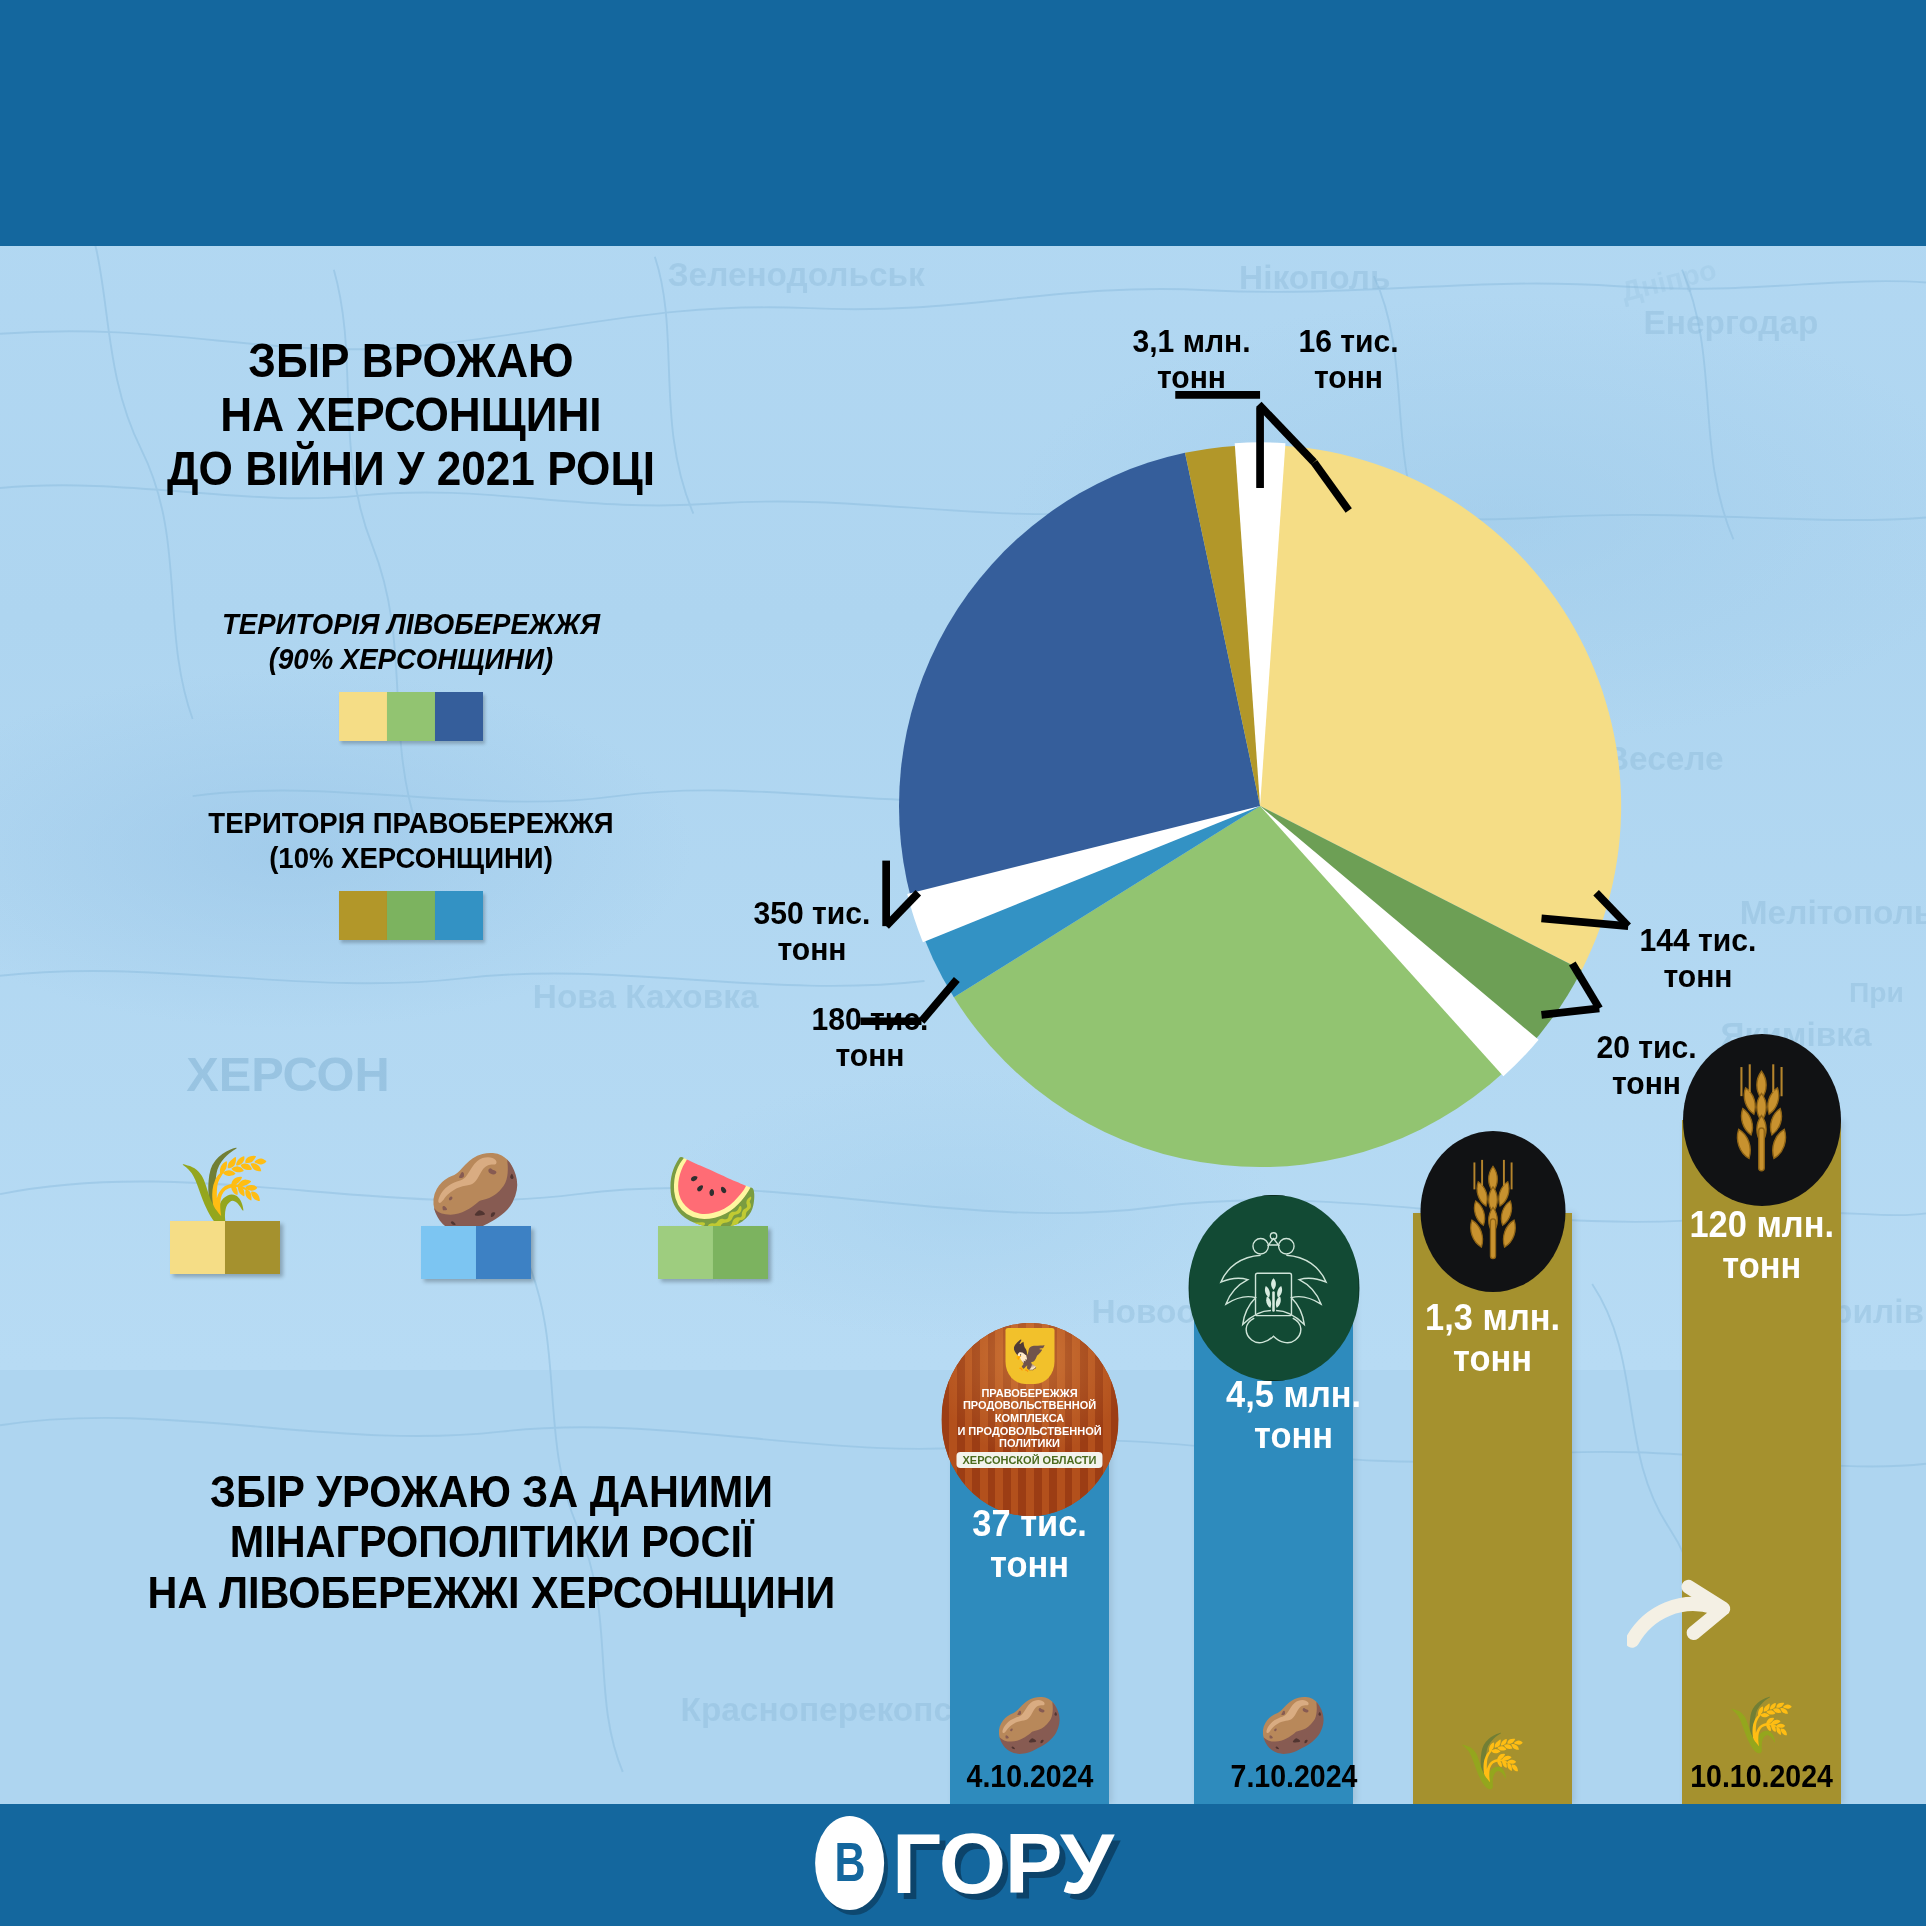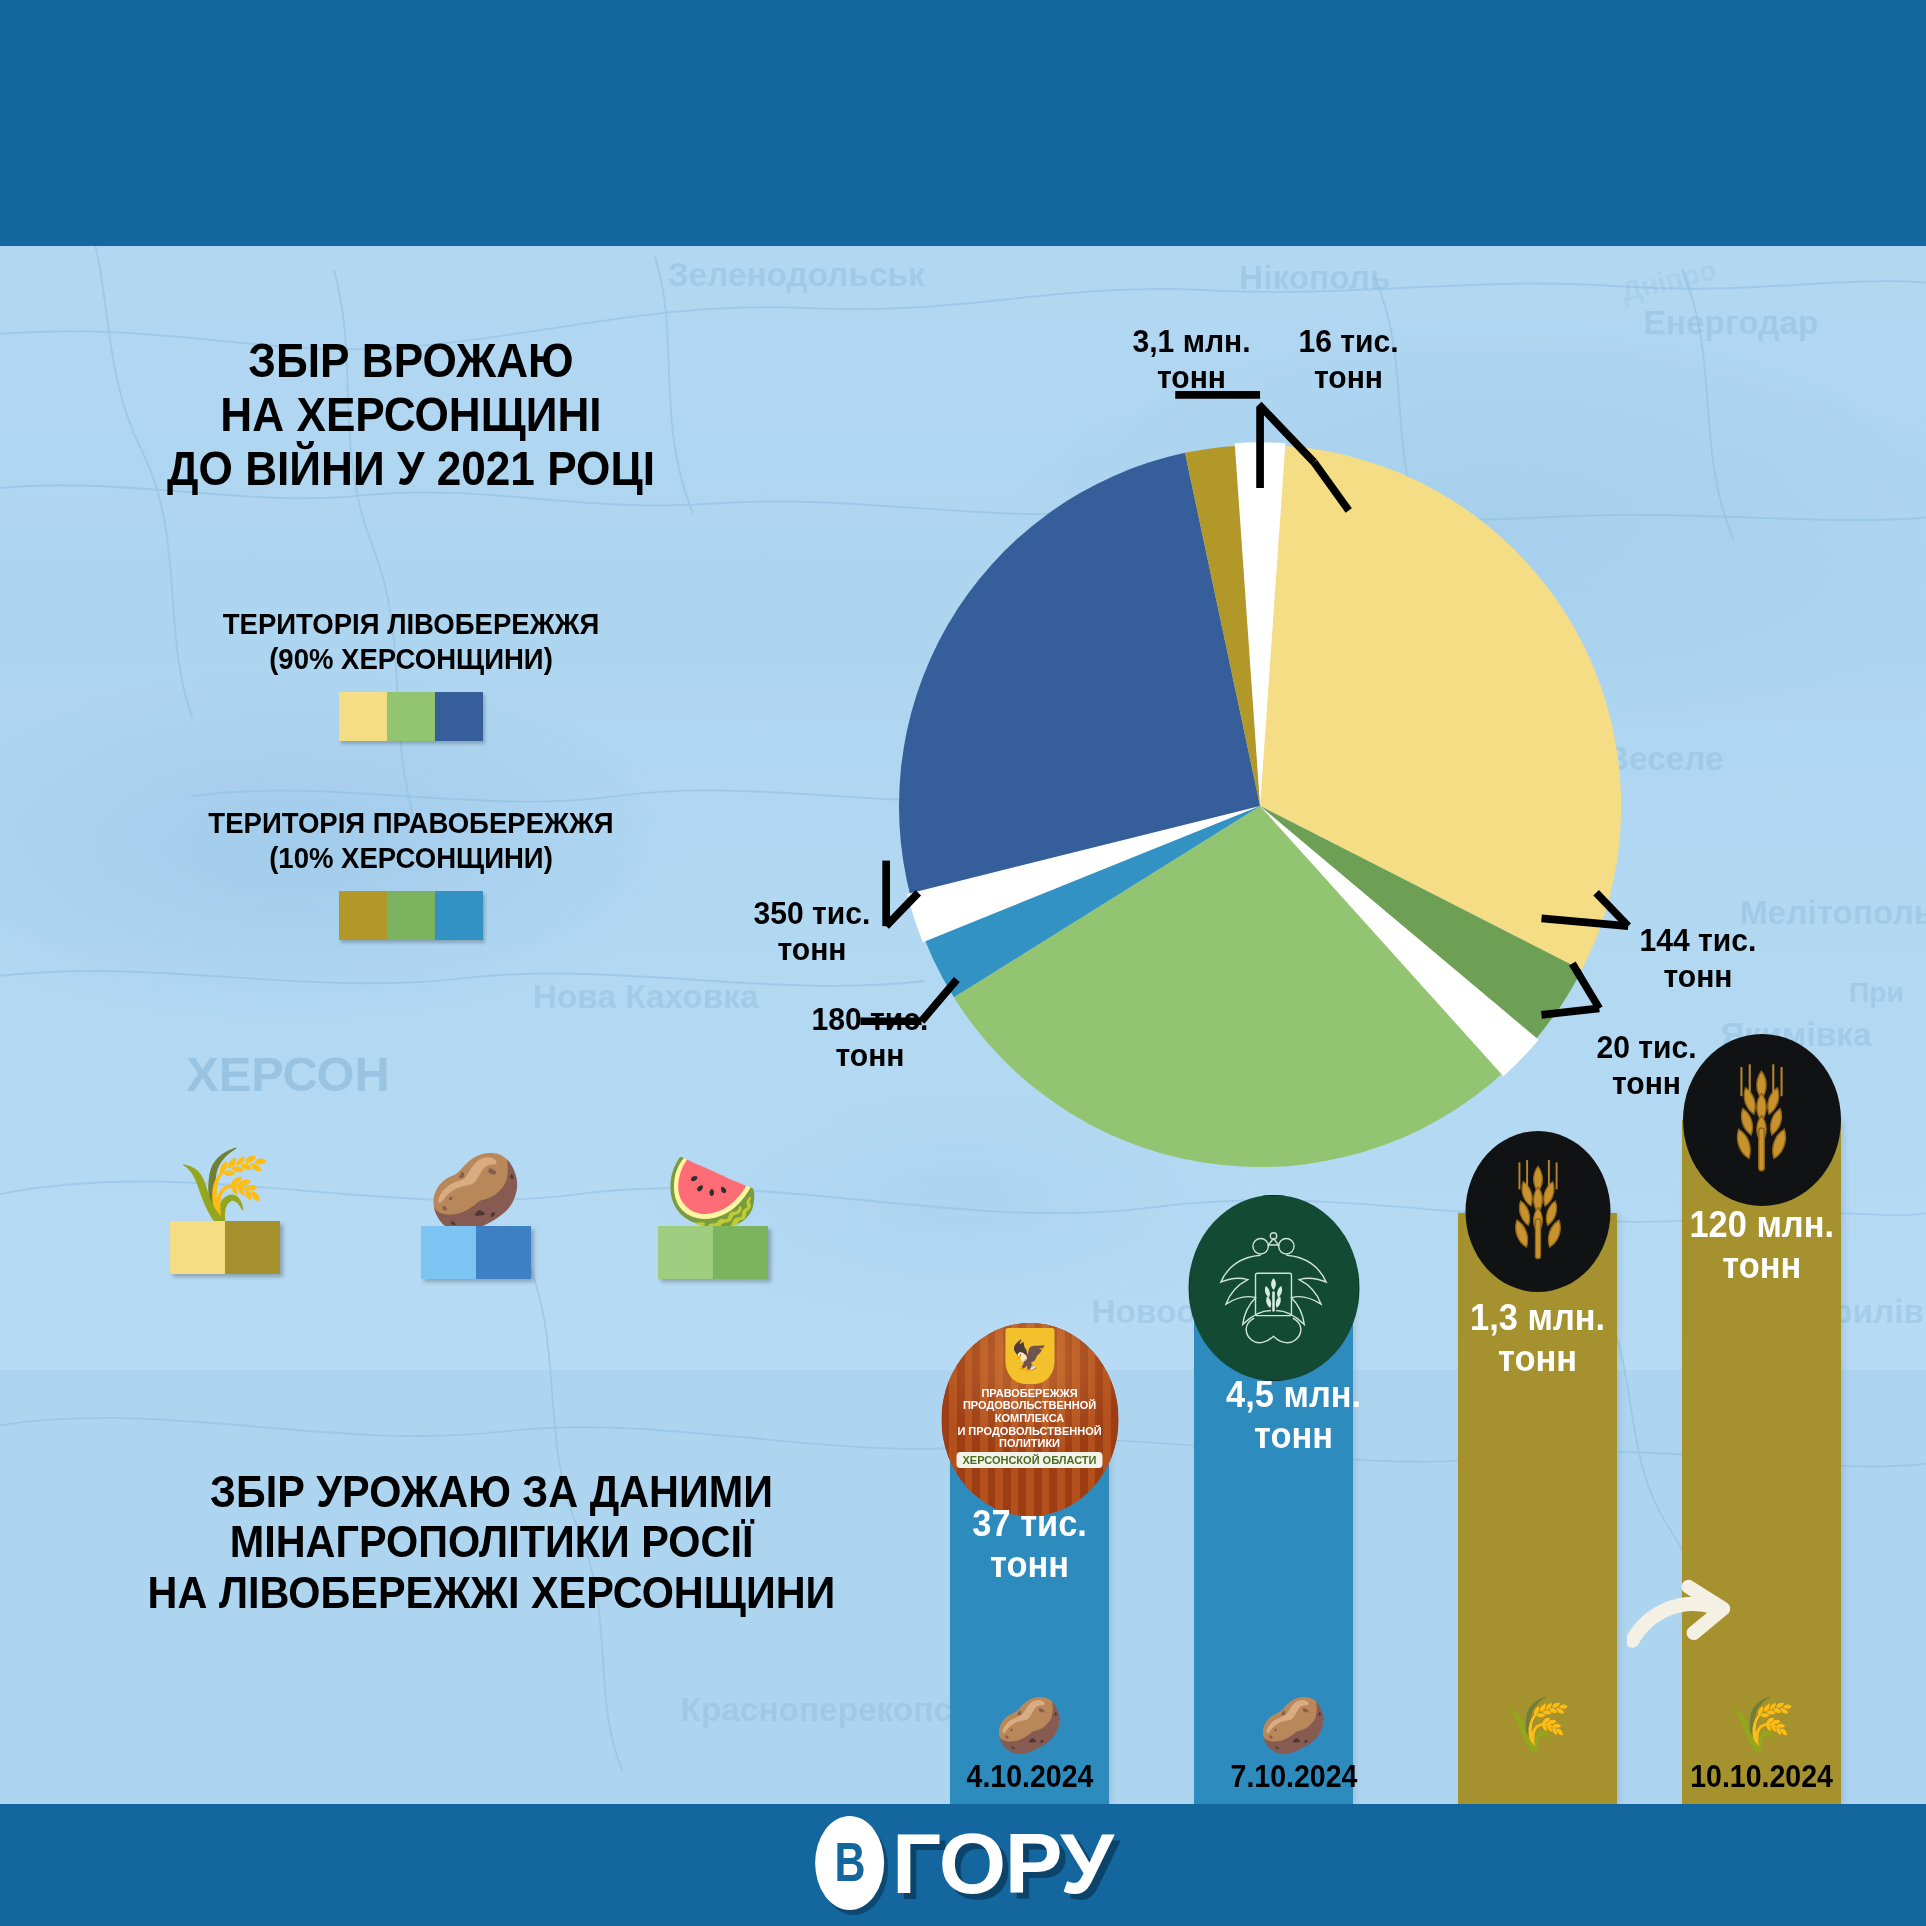--- a/index.html
+++ b/index.html
@@ -64,21 +64,21 @@
     position:absolute; color:#000; font-weight:bold;
     text-align:center; line-height:1.12; z-index:4;
     transform:scaleX(.92); transform-origin:50% 50%;
   }
   #left-heading{ left:103px; top:334px; width:616px; font-size:48px; }
   #bottom-heading{ left:71px; top:1467px; width:841px; font-size:45px; }
   .blk-heading .tl{ display:block; white-space:nowrap; }
 
   
   .legend{ position:absolute; width:578px; text-align:center; z-index:4; }
-  #legend-1{ left:122px; top:607px; }
+  #legend-1{ left:122px; top:607px;font-style:italic; }
   #legend-2{ left:122px; top:806px; }
   .legend-label{
     color:#000; font-weight:bold; font-size:29px; line-height:1.2;
     transform:scaleX(.95); transform-origin:50% 50%;
   }
   .legend-label .tl{ display:block; white-space:nowrap; }
   .sw-row{ display:flex; justify-content:center; margin-top:15.4px; }
   .sw{ width:48px; height:49px; box-shadow:1.9px 2.6px 3.2px rgba(0,0,0,.22); }
 
   
@@ -126,21 +126,21 @@
     color:#000; font-weight:bold; font-size:31px; margin-bottom:9px;
     white-space:nowrap; transform:scaleX(.92); transform-origin:50% 50%;
   }
   .bar-emblem{
     position:absolute; left:50%; transform:translateX(-50%);
     border-radius:50%; display:flex; align-items:center; justify-content:center;
     overflow:hidden;
   }
   #bar-0{ left:0;    height:385px; background:#2e8bbd; }
   #bar-1{ left:244px;height:514px; background:#2e8bbd; }
-  #bar-2{ left:508px;height:591px; background:#a5912e;gap:36px; }
+  #bar-2{ left:463px;height:591px; background:#a5912e; }
   #bar-3{ left:732px;height:684px;background:#a5912e; }
 
   #emblem-0{ top:-96px; width:177px; height:193px; }
   #emblem-1{ top:-95px; width:171px; height:186px; }
   #emblem-2{ top:-82px; width:145px; height:161px; background:#111214; }
   #emblem-3{ top:-86px; width:158px; height:172px; background:#111214; }
 
   .min-emblem{
     width:100%; height:100%;
     background:

